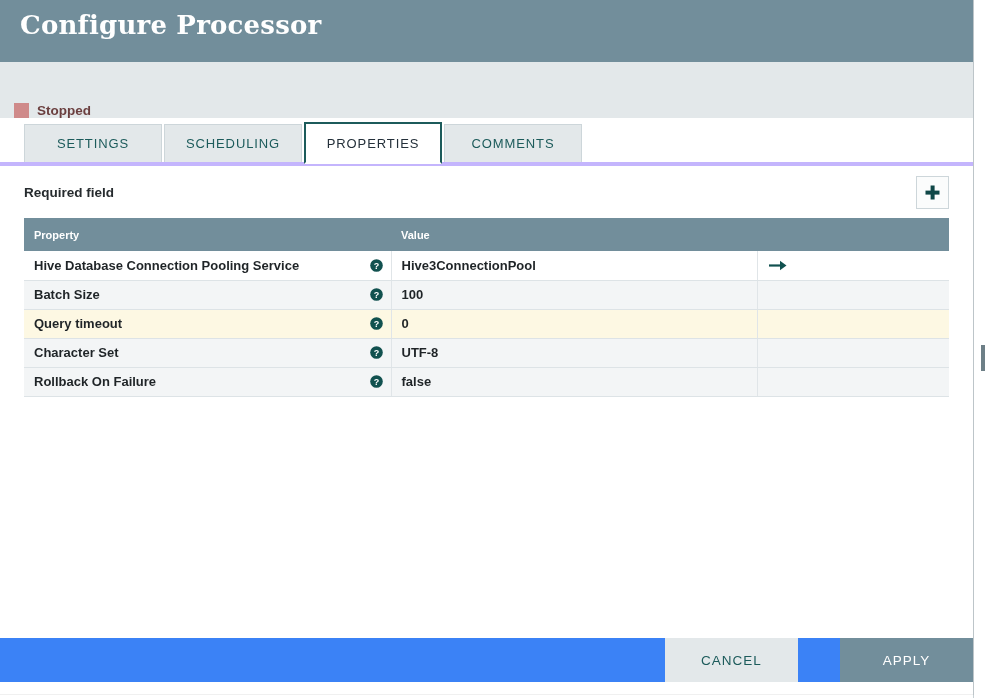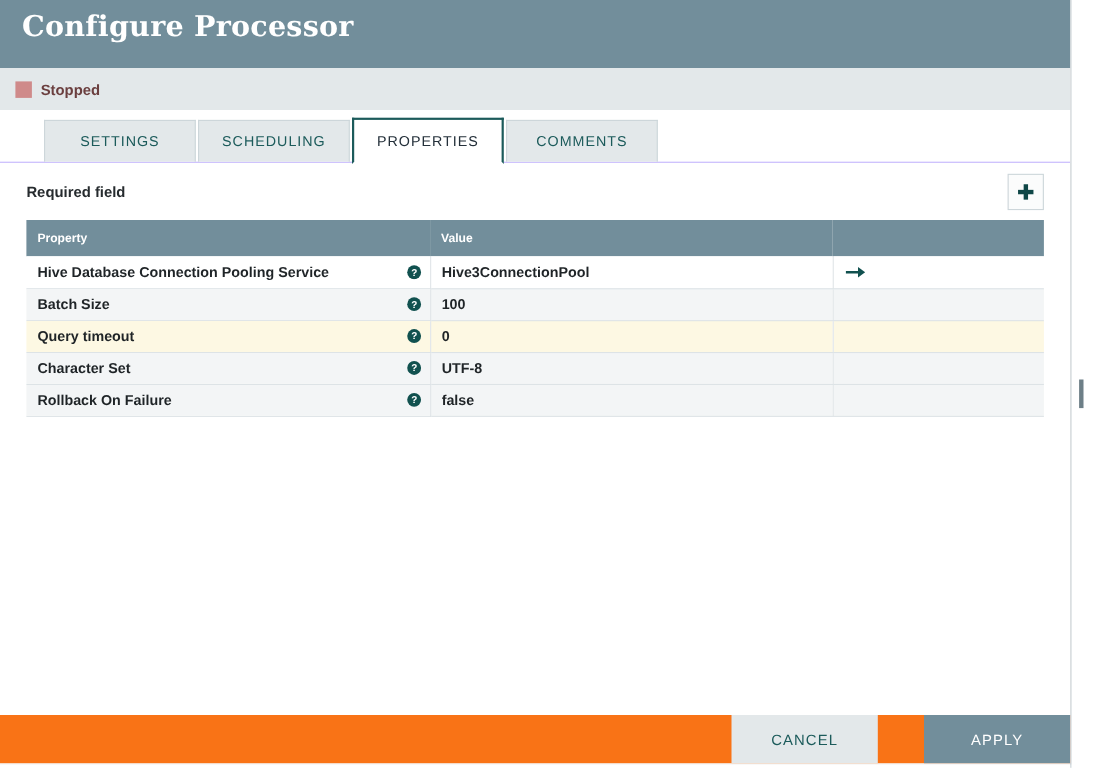--- a/index.html
+++ b/index.html
@@ -75,24 +75,24 @@
   }
   #dialog-title {
     font-family: "DejaVu Serif", "Liberation Serif", serif;
     font-size: 26px;
     font-weight: 700;
     color: #ffffff;
     letter-spacing: 0.2px;
   }
 
   #status-bar {
-    height: 38px;
+    height: 56px;
     background: #e3e8ea;
     display: flex;
-    align-items: center;
+    align-items: flex-end;
     padding-left: 14px;
     box-sizing: border-box;
   }
   #status-swatch {
     width: 15px;
     height: 15px;
     background: #cf8a8a;
     display: inline-block;
     margin-right: 8px;
   }
@@ -101,23 +101,23 @@
     font-weight: 700;
     color: #6b3f3f;
   }
 
   #tabs-row {
     height: 48px;
     position: relative;
     background: #ffffff;
     display: flex;
     align-items: flex-end;
-    padding-left: 40px;
-    box-sizing: border-box;
-    border-bottom: 1px solid #c4b5fd;
+    padding-left: 24px;
+    box-sizing: border-box;
+    border-bottom: 4px solid #c4b5fd;
   }
   .tab {
     height: 38px;
     min-width: 138px;
     display: flex;
     align-items: center;
     justify-content: center;
     font-size: 13px;
     letter-spacing: 0.9px;
     color: #1c5b5b;
@@ -217,27 +217,27 @@
   }
   .help-icon { flex: none; margin-right: 8px; }
   .help-icon svg { display: block; }
   td.cell-value { font-weight: 700; }
   td.cell-actions { text-align: left; padding-left: 12px; }
   .goto-icon svg { display: block; }
 
   #footer {
     position: absolute;
     left: 0;
-    bottom: 0;
+    bottom: 12px;
     width: 973px;
     height: 44px;
     display: flex;
     justify-content: flex-end;
     align-items: stretch;
-    background: #f97316;
+    background: #3b82f6;
   }
   .footer-button {
     width: 133px;
     display: flex;
     align-items: center;
     justify-content: center;
     font-size: 13.5px;
     letter-spacing: 1px;
     cursor: pointer;
     box-sizing: border-box;

